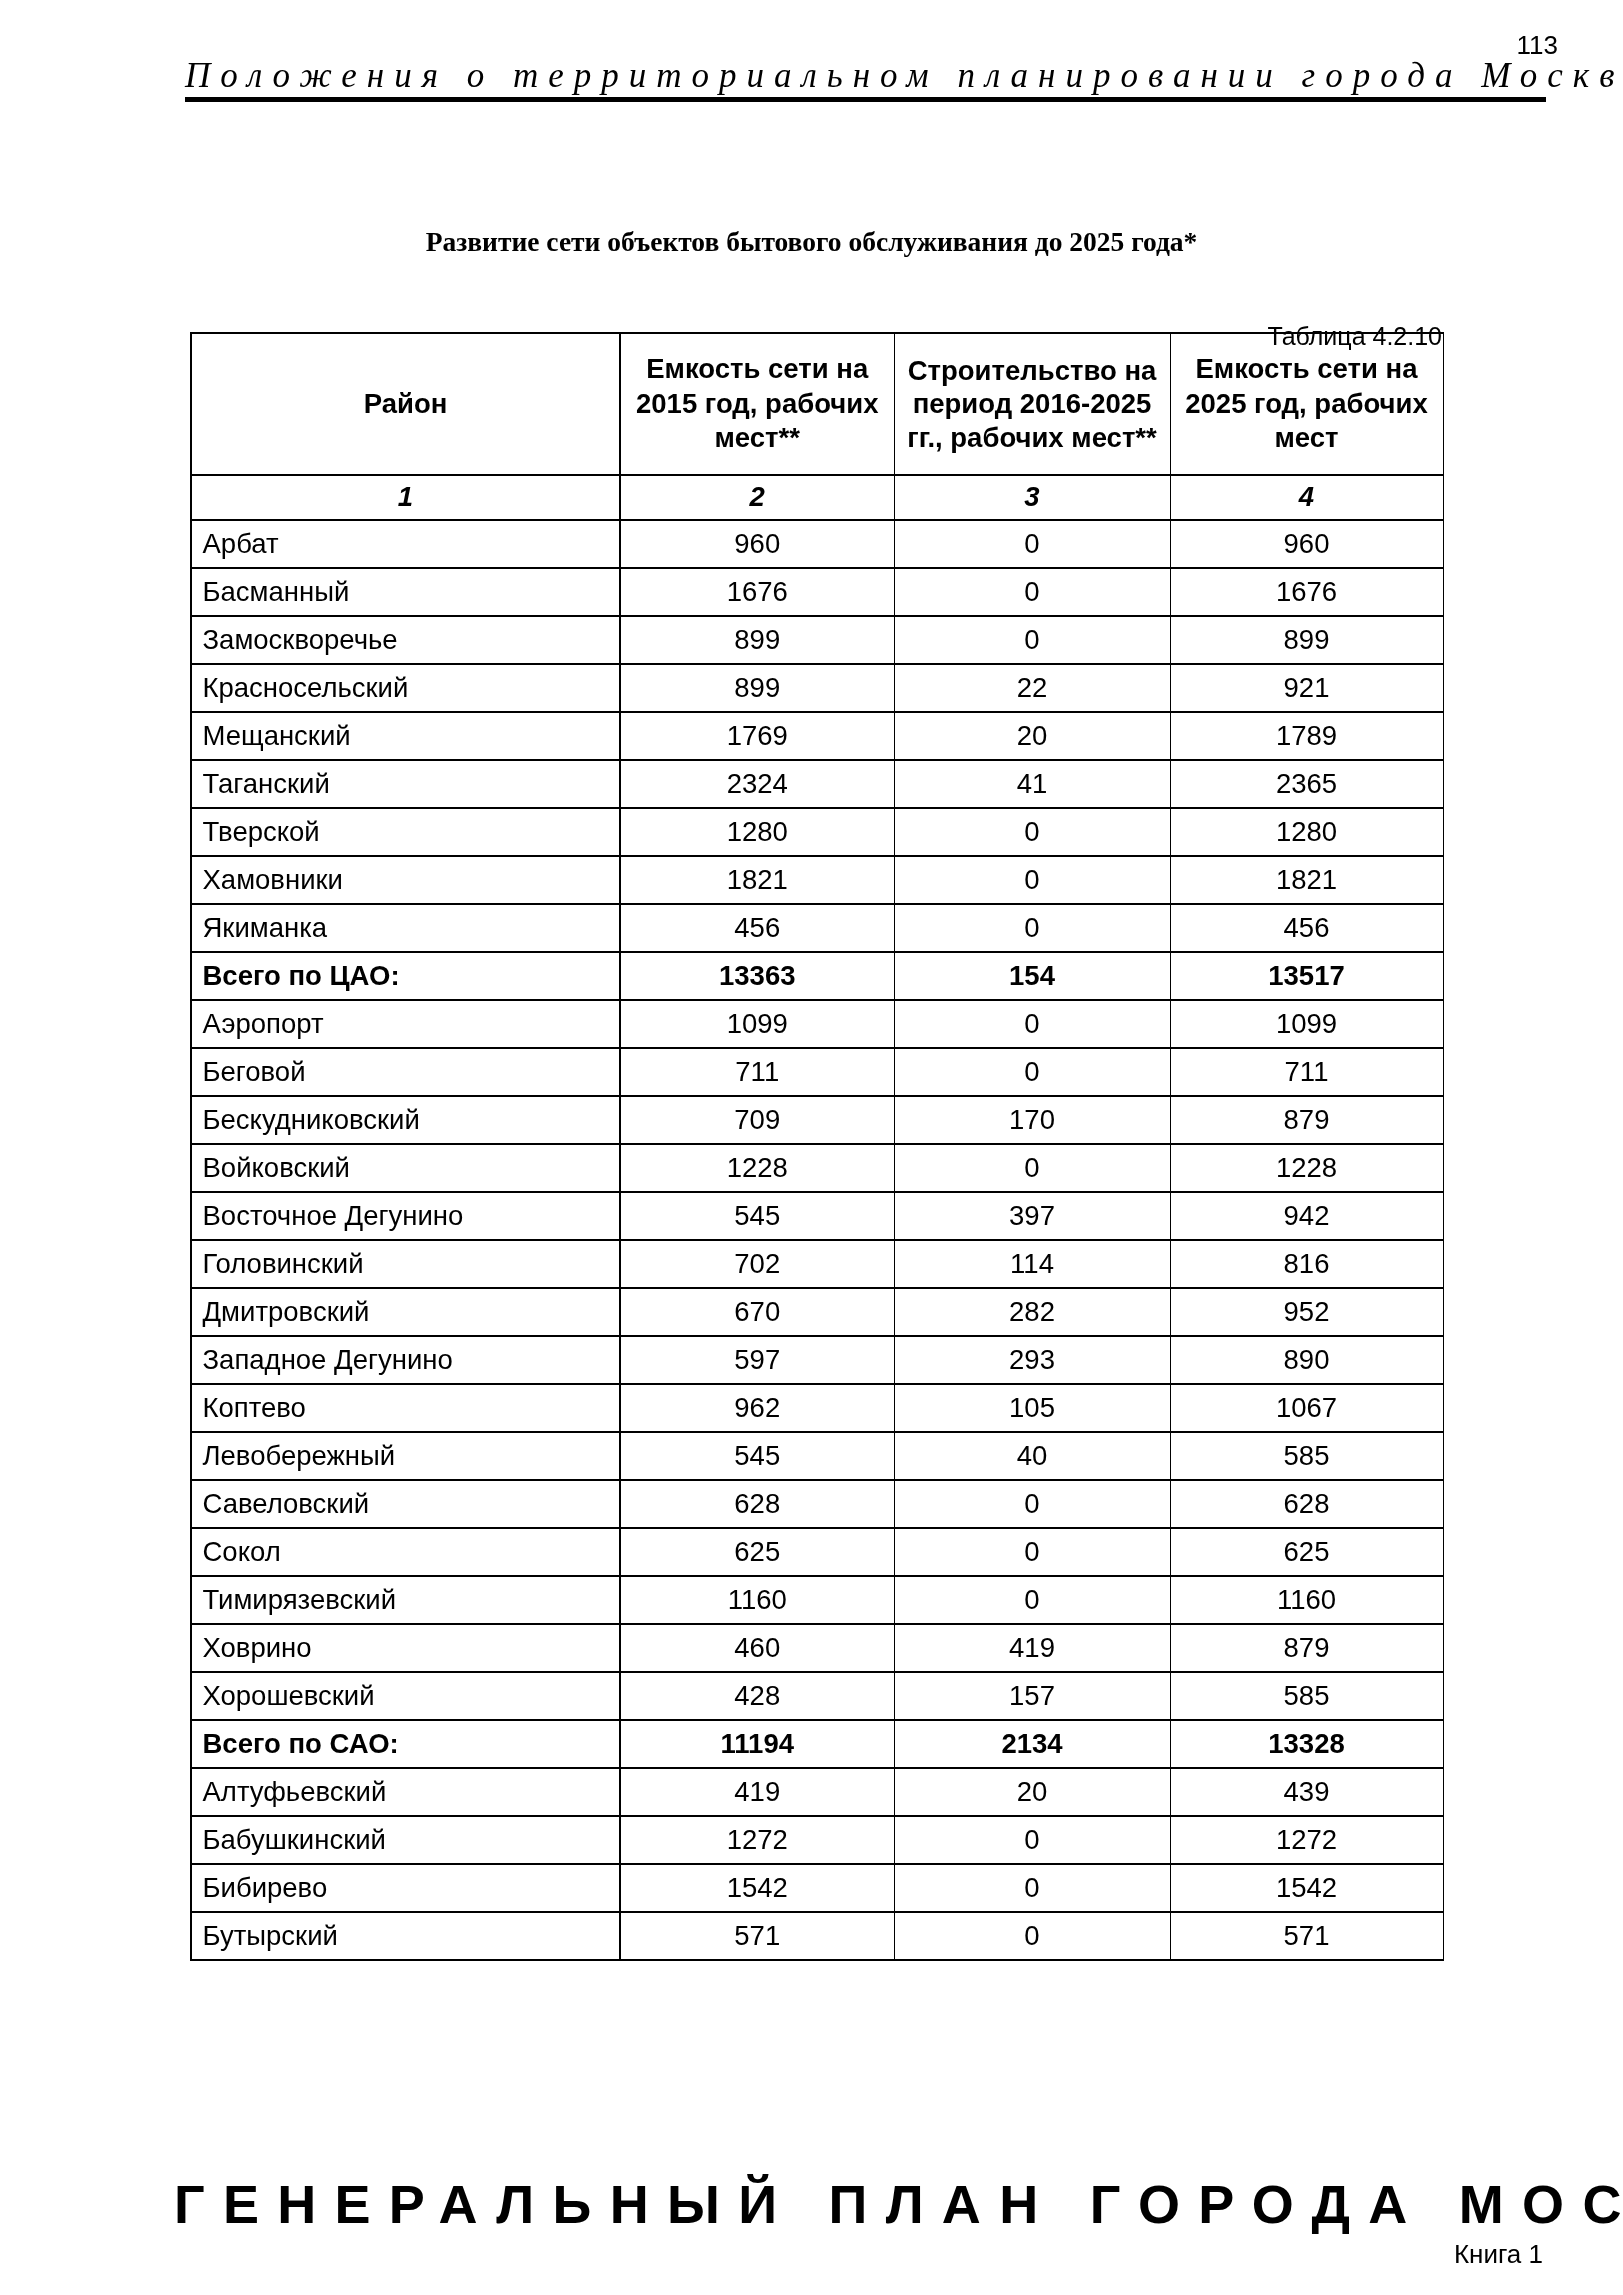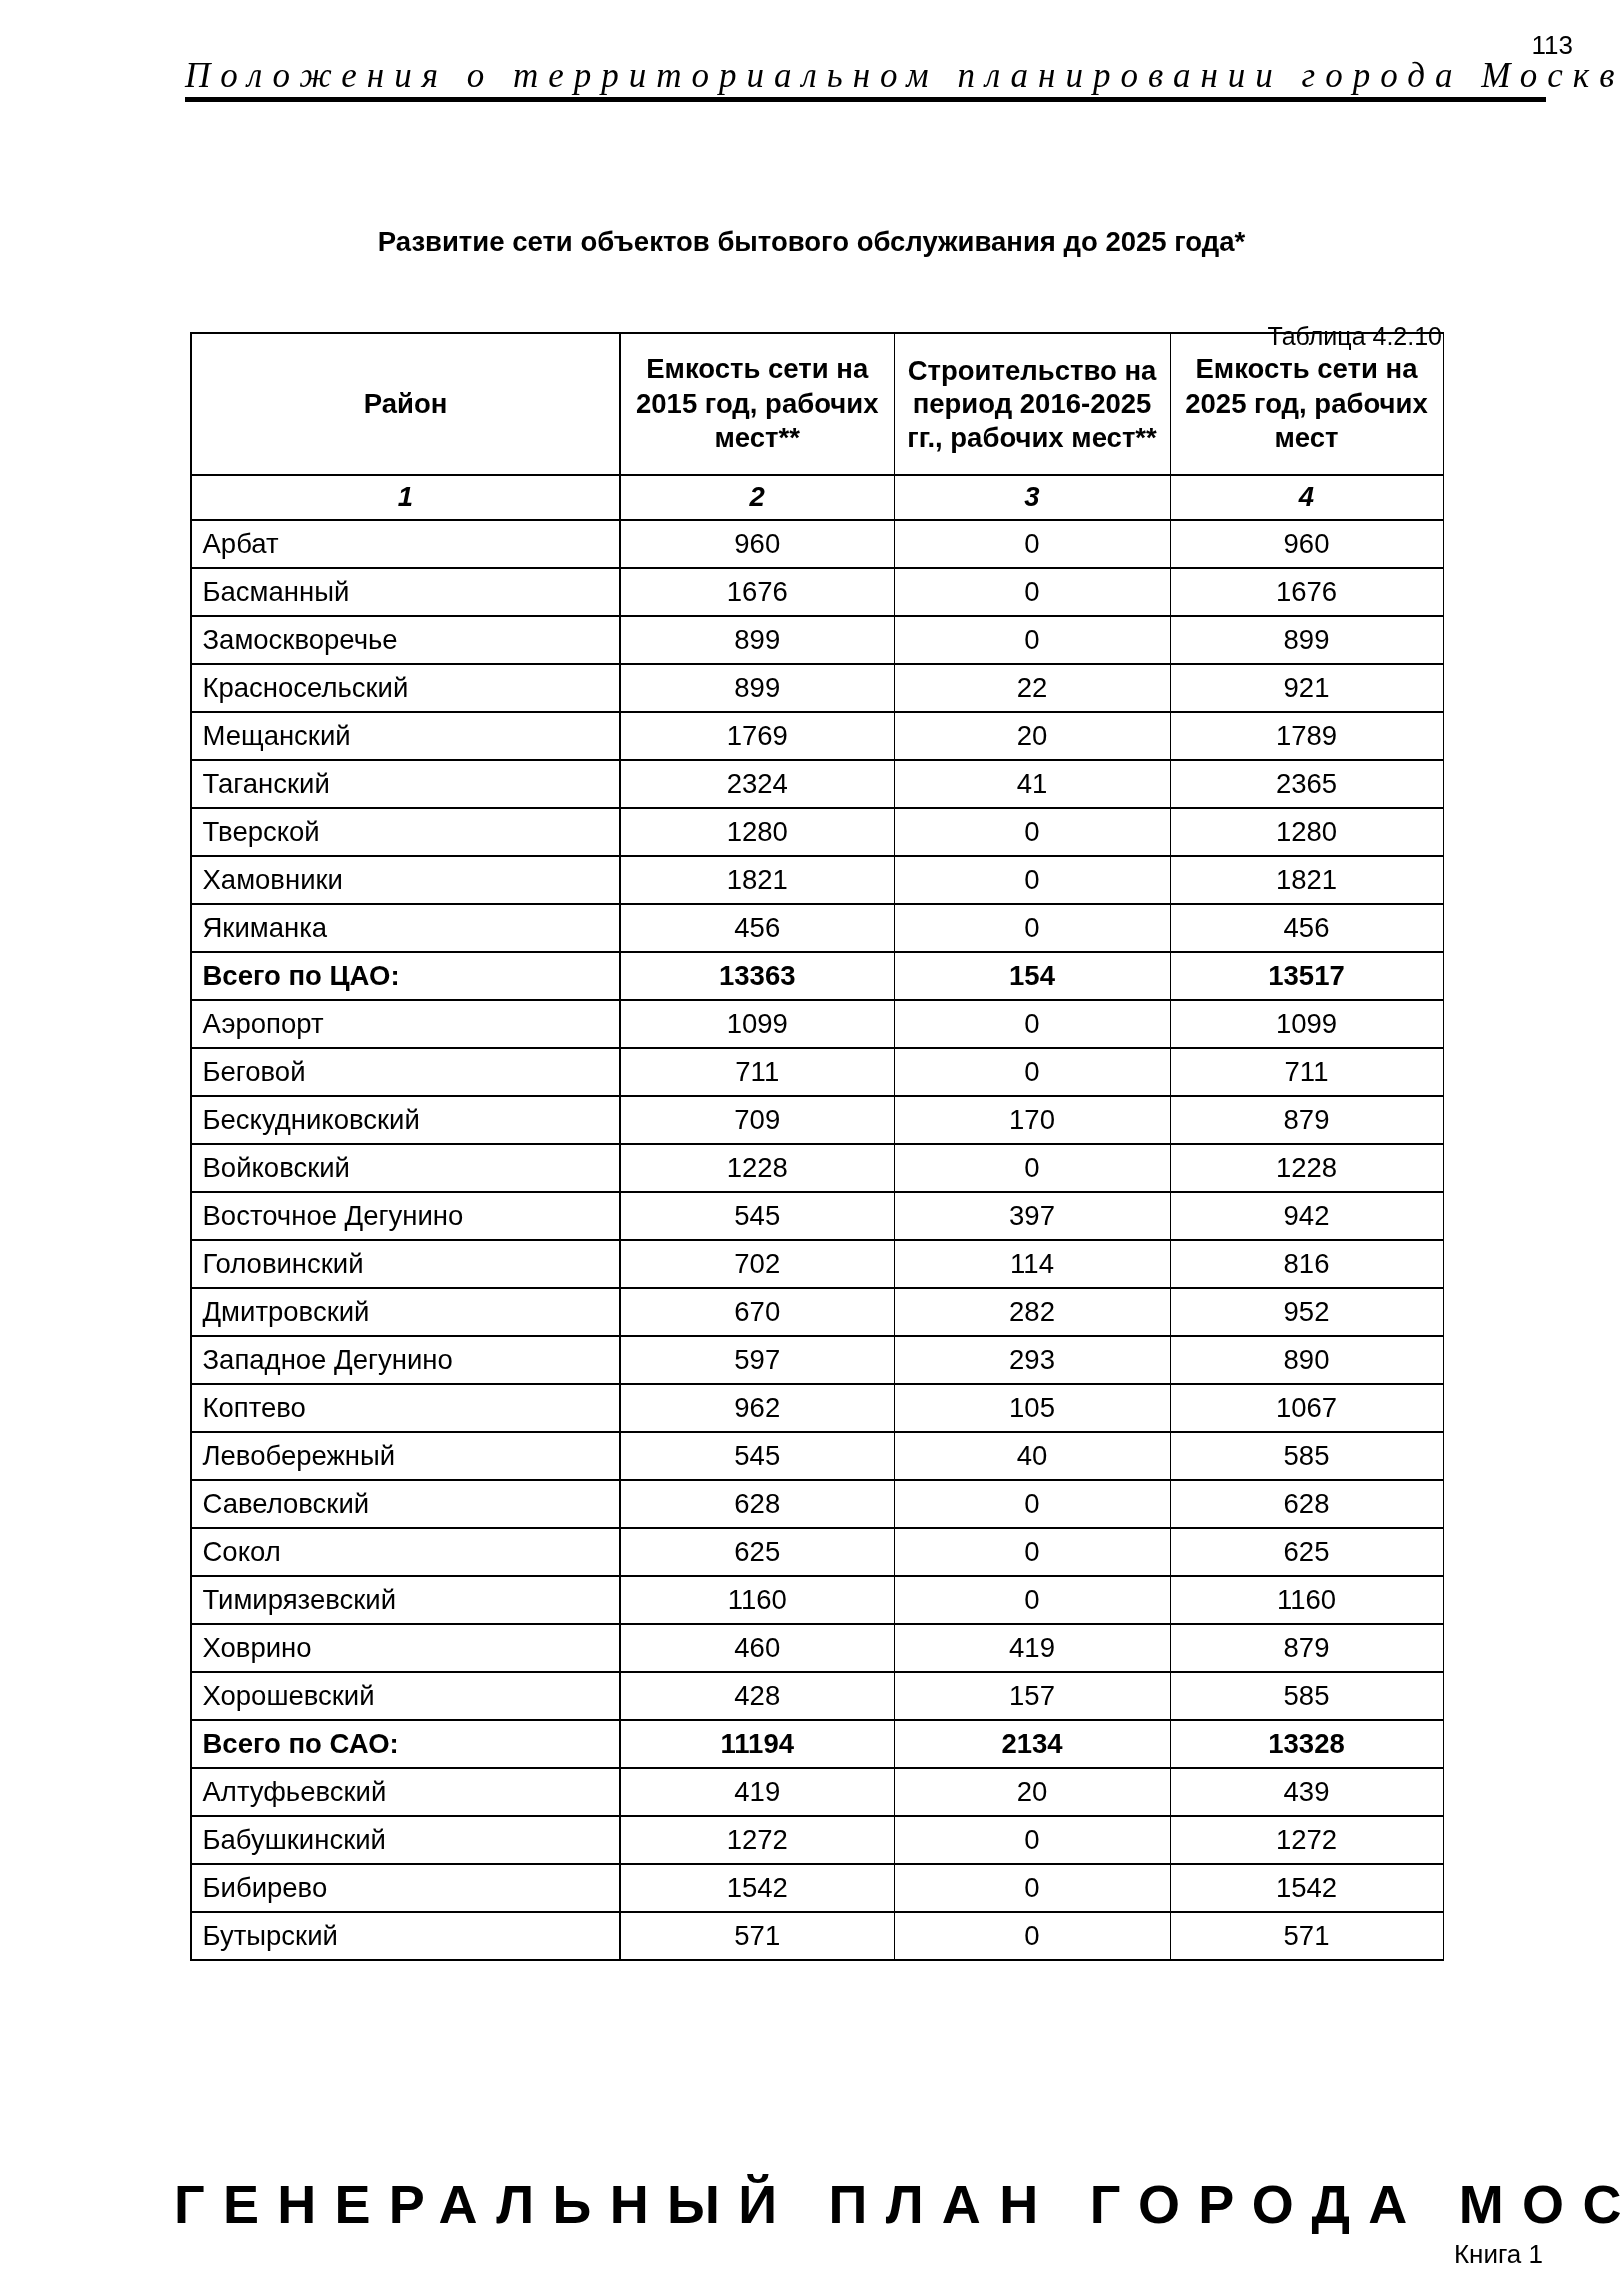--- a/index.html
+++ b/index.html
@@ -1,20 +1,20 @@
 <!DOCTYPE html>
 <html style="font-size:10.5px"><head>
 <meta charset="utf-8">
 <style>
   html, body { margin:0; padding:0; background:#ffffff; }
   body { width:1623px; height:2295px; position:relative; overflow:hidden; font-family:"Liberation Sans", sans-serif; color:#000; }
-  .page-number { position:absolute; right:50px; top:30px; font-size:26px;margin-left:44px; }
+  .page-number { position:absolute; right:65px; top:30px; font-size:26px;margin-left:44px; }
   .running-header { position:absolute; left:185px; width:1361px; top:56px; font-family:"Liberation Serif", serif; font-style:italic; font-size:35px; letter-spacing:10px; white-space:nowrap; text-align:justify; text-align-last:justify; }
   .header-rule { position:absolute; left:185px; width:1361px; top:97px; height:5.2px; background:#000; }
-  .doc-title { position:absolute; left:0; width:1623px; top:226px; text-align:center; font-weight:bold; font-size:27.5px; }
+  .doc-title { position:absolute; left:0; width:1623px; top:226px; text-align:center; font-weight:bold; font-size:27.5px;font-family:Liberation Serif, serif; }
   .table-label { position:absolute; right:181px; top:296px; font-size:25px;margin-top:26px; }
   table.data-table { position:absolute; left:190px; top:332px; width:1251px; border-collapse:collapse; table-layout:fixed; }
   table.data-table td, table.data-table th { border:2px solid #000; padding:0; font-size:27.5px; line-height:1.25; }
   table.data-table th { font-weight:bold; text-align:center; vertical-align:middle; height:140px; }
   table.data-table th.c3 { line-height:1.22; }
   table.data-table tr.num-row td { height:43px; text-align:center; font-weight:bold; font-style:italic; }
   table.data-table tr.row td { height:46px; text-align:center; }
   table.data-table tr.row td.name { text-align:left; padding-left:10.5px; }
   table.data-table tr.total td { font-weight:bold; }
   table.data-table td.vl, table.data-table th.vl { border-left-width:1.3px; border-right-width:1.3px; }

